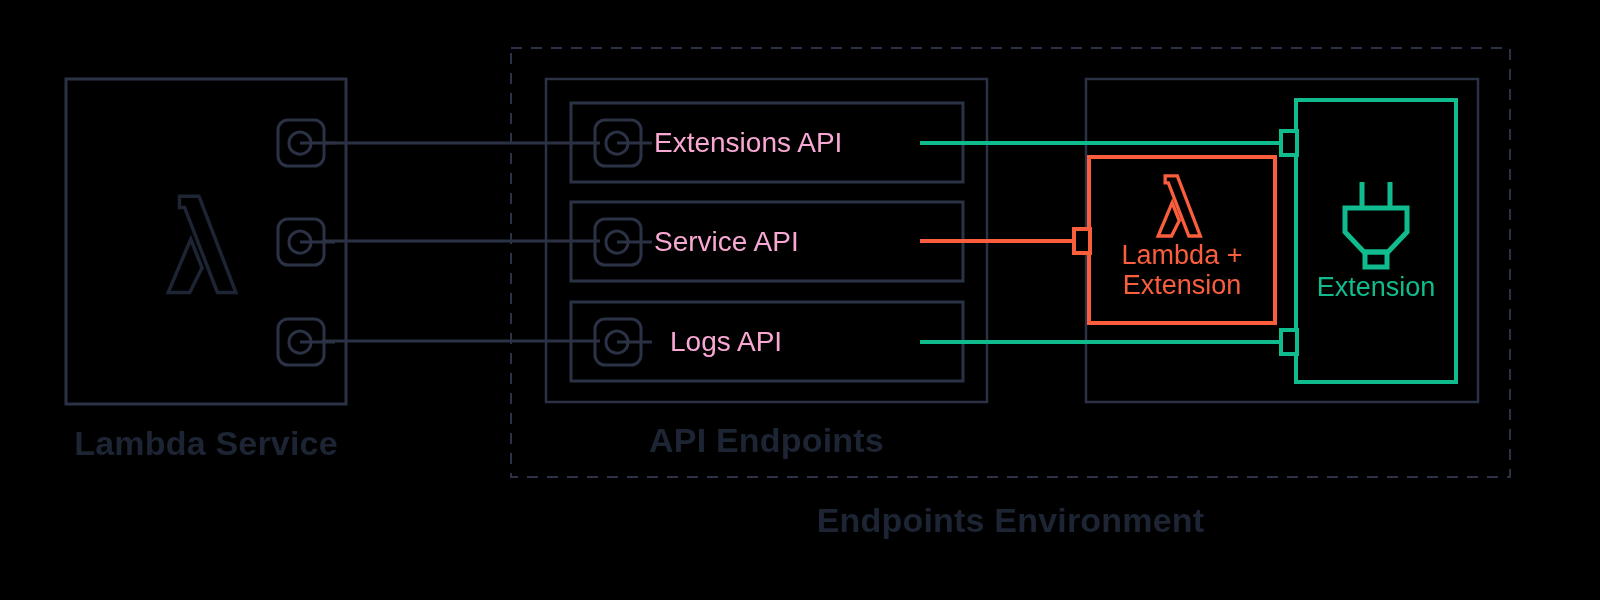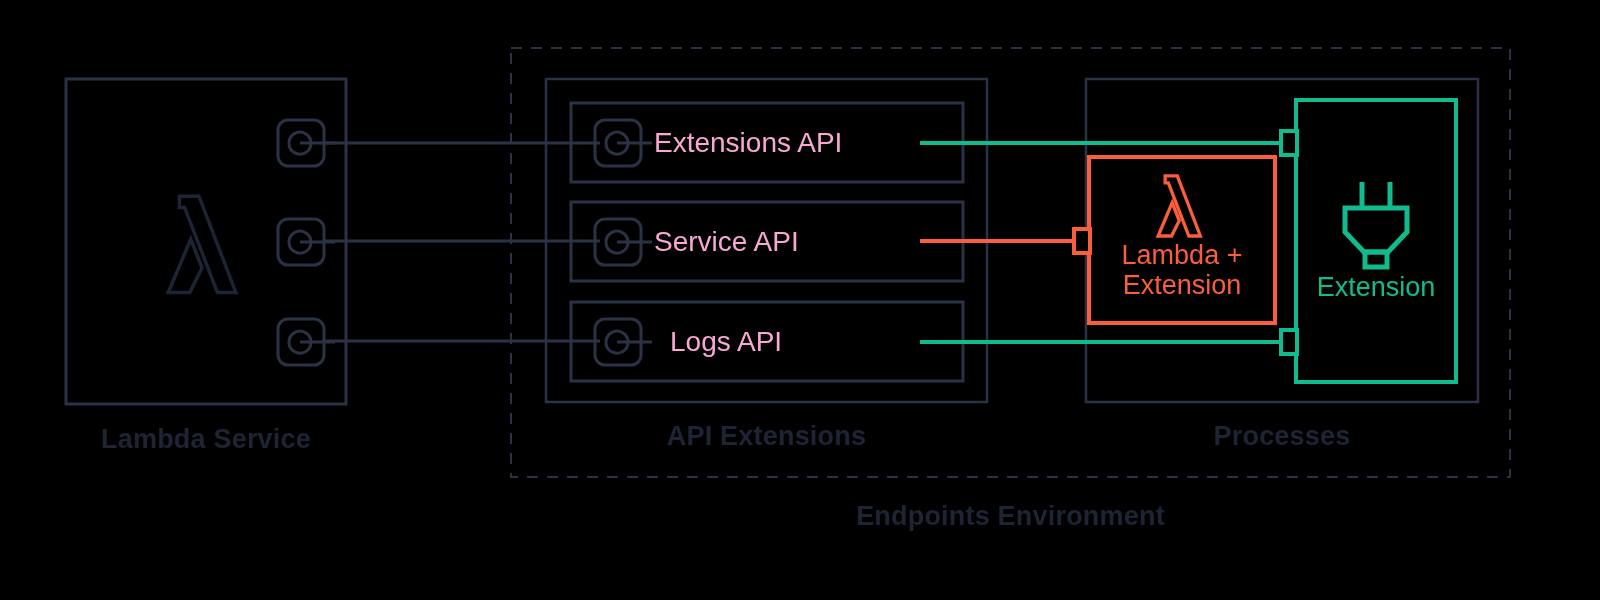--- a/index.html
+++ b/index.html
@@ -23,21 +23,21 @@
     height: 600px;
   }
   .lbl {
     position: absolute;
     color: #1d2433;
     font-family: "Liberation Sans", sans-serif;
     font-weight: bold;
     white-space: nowrap;
   }
   .section-label {
-    font-size: 27px;
+    font-size: 34px;
     letter-spacing: 0.2px;
     text-align: center;
   }
   .api-row-label {
     position: absolute;
     color: #f9a8d4;
     font-family: "Liberation Sans", sans-serif;
     font-weight: normal;
     font-size: 28px;
     white-space: nowrap;
@@ -153,19 +153,18 @@
     <div>Lambda +</div>
     <div>Extension</div>
   </div>
 
   <div class="proc-label ext-label" style="left:1296px; top:272px; width:160px;">
     <div>Extension</div>
   </div>
 
   <div class="lbl section-label" style="left:66px; top:424px; width:280px;">Lambda Service</div>
 
-  <div class="lbl section-label" style="left:546px; top:421px; width:441px;">API Extensions</div>
+  <div class="lbl section-label" style="left:546px; top:421px; width:441px;">API Endpoints</div>
 
-  <div class="lbl section-label" style="left:1086px; top:421px; width:392px;">Processes</div>
 
   <div class="lbl section-label" style="left:511px; top:501px; width:999px;">Endpoints Environment</div>
 
 </div>
 
 </body></html>

